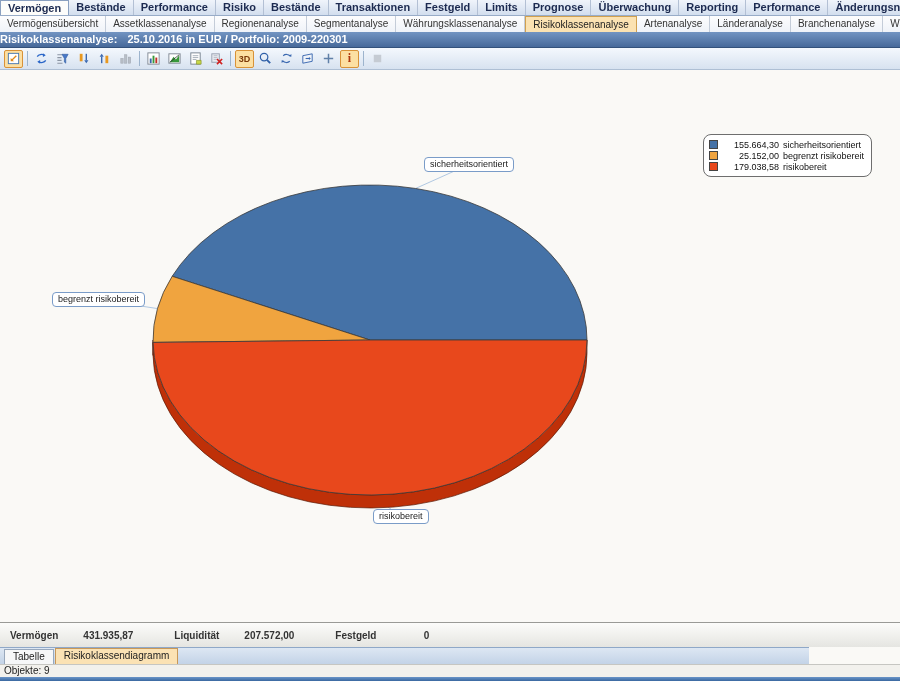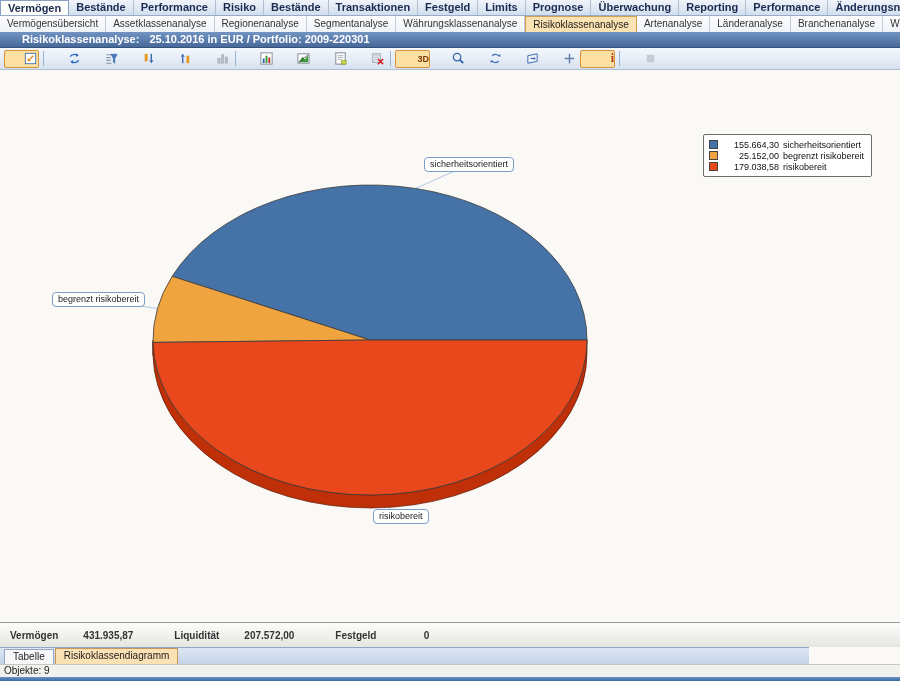--- a/index.html
+++ b/index.html
@@ -18,47 +18,47 @@
   .submenu { position:absolute; left:0; top:16px; width:900px; height:24px;
     background:linear-gradient(#fdfdfe,#e9eef6); border-bottom:1px solid #a8b8cc;
     display:flex; align-items:stretch; }
   .stab { padding:0 7px; font-size:10px; line-height:15px; color:#333;
     border-right:1px solid #c4ccd8; white-space:nowrap; }
   .stab.active { background:#fbe2b2; border:1px solid #d0a050; color:#222; }
 
   
   .titlebar { position:absolute; left:0; top:32px; width:900px; height:16px;
     background:linear-gradient(#7294c2,#47699a); border-bottom:1px solid #33517b;
-    color:#fff; font-weight:bold; font-size:11px; line-height:15px; padding:0 22px;
+    color:#fff; font-weight:bold; font-size:11px; line-height:15px; padding:0 0;
     display:flex; gap:10px; }
 
   
   .toolbar { position:absolute; left:0; top:48px; width:900px; height:22px;
     background:linear-gradient(#f4f8fd,#d7e2f0); border-bottom:1px solid #aebfd4;
     display:flex; align-items:center; padding:0 3px; }
-  .tbtn { width:35px; height:18px; display:flex; align-items:center; justify-content:flex-end;
+  .tbtn { width:19px; height:18px; display:flex; align-items:center; justify-content:center;
     border:1px solid transparent; border-radius:2px; margin:0 1px; }
   .tbtn.active { background:#fcdfa2; border-color:#d89238; }
   .tbtn.disabled { opacity:.9; }
   .tsep { width:1px; height:15px; background:#9db4cd; margin:0 3px; }
   .t3d { font-size:9px; font-weight:bold; color:#7a3808; }
   .tinfo { font-size:12px; font-weight:bold; font-family:"Liberation Serif",serif; color:#b03810; }
 
   
   #content { position:absolute; left:0; top:70px; width:900px; height:552px; background:#faf9f6; }
   #pie-svg { position:absolute; left:0; top:0; }
   #callouts { position:absolute; left:0; top:0; width:100%; height:100%; pointer-events:none; }
   .callout { position:absolute; font-size:9px; color:#222; background:#fff;
     border:1px solid #7a9cc8; border-radius:4px; padding:1px 5px 2px; white-space:nowrap; }
   .callout:nth-of-type(1) { left:424px; top:87px; }
   .callout:nth-of-type(2) { left:52px;  top:222px; }
   .callout:nth-of-type(3) { left:373px; top:439px; }
 
   #legend { position:absolute; right:28px; top:64px; background:#fff;
-    border:1px solid #6e6e6e; border-radius:2px; padding:4px 7px 4px 5px; }
+    border:1px solid #6e6e6e; border-radius:8px; padding:4px 7px 4px 5px; }
   .lrow { display:flex; align-items:center; height:11px; font-size:9px; color:#111; }
   .sw { width:9px; height:9px; border:1px solid #444; margin-right:5px; flex:none; }
   .lv { width:56px; text-align:right; margin-right:4px; }
 
   
   .summary { position:absolute; left:0; top:622px; width:900px; height:25px;
     background:linear-gradient(#fcfcfa,#e5e5e1); border-top:1px solid #9a9a96;
     display:flex; align-items:center; padding-left:10px; font-size:10px; font-weight:bold; color:#333; }
   .sitem { display:flex; margin-right:36px; }
   .slabel { margin-right:20px; }

